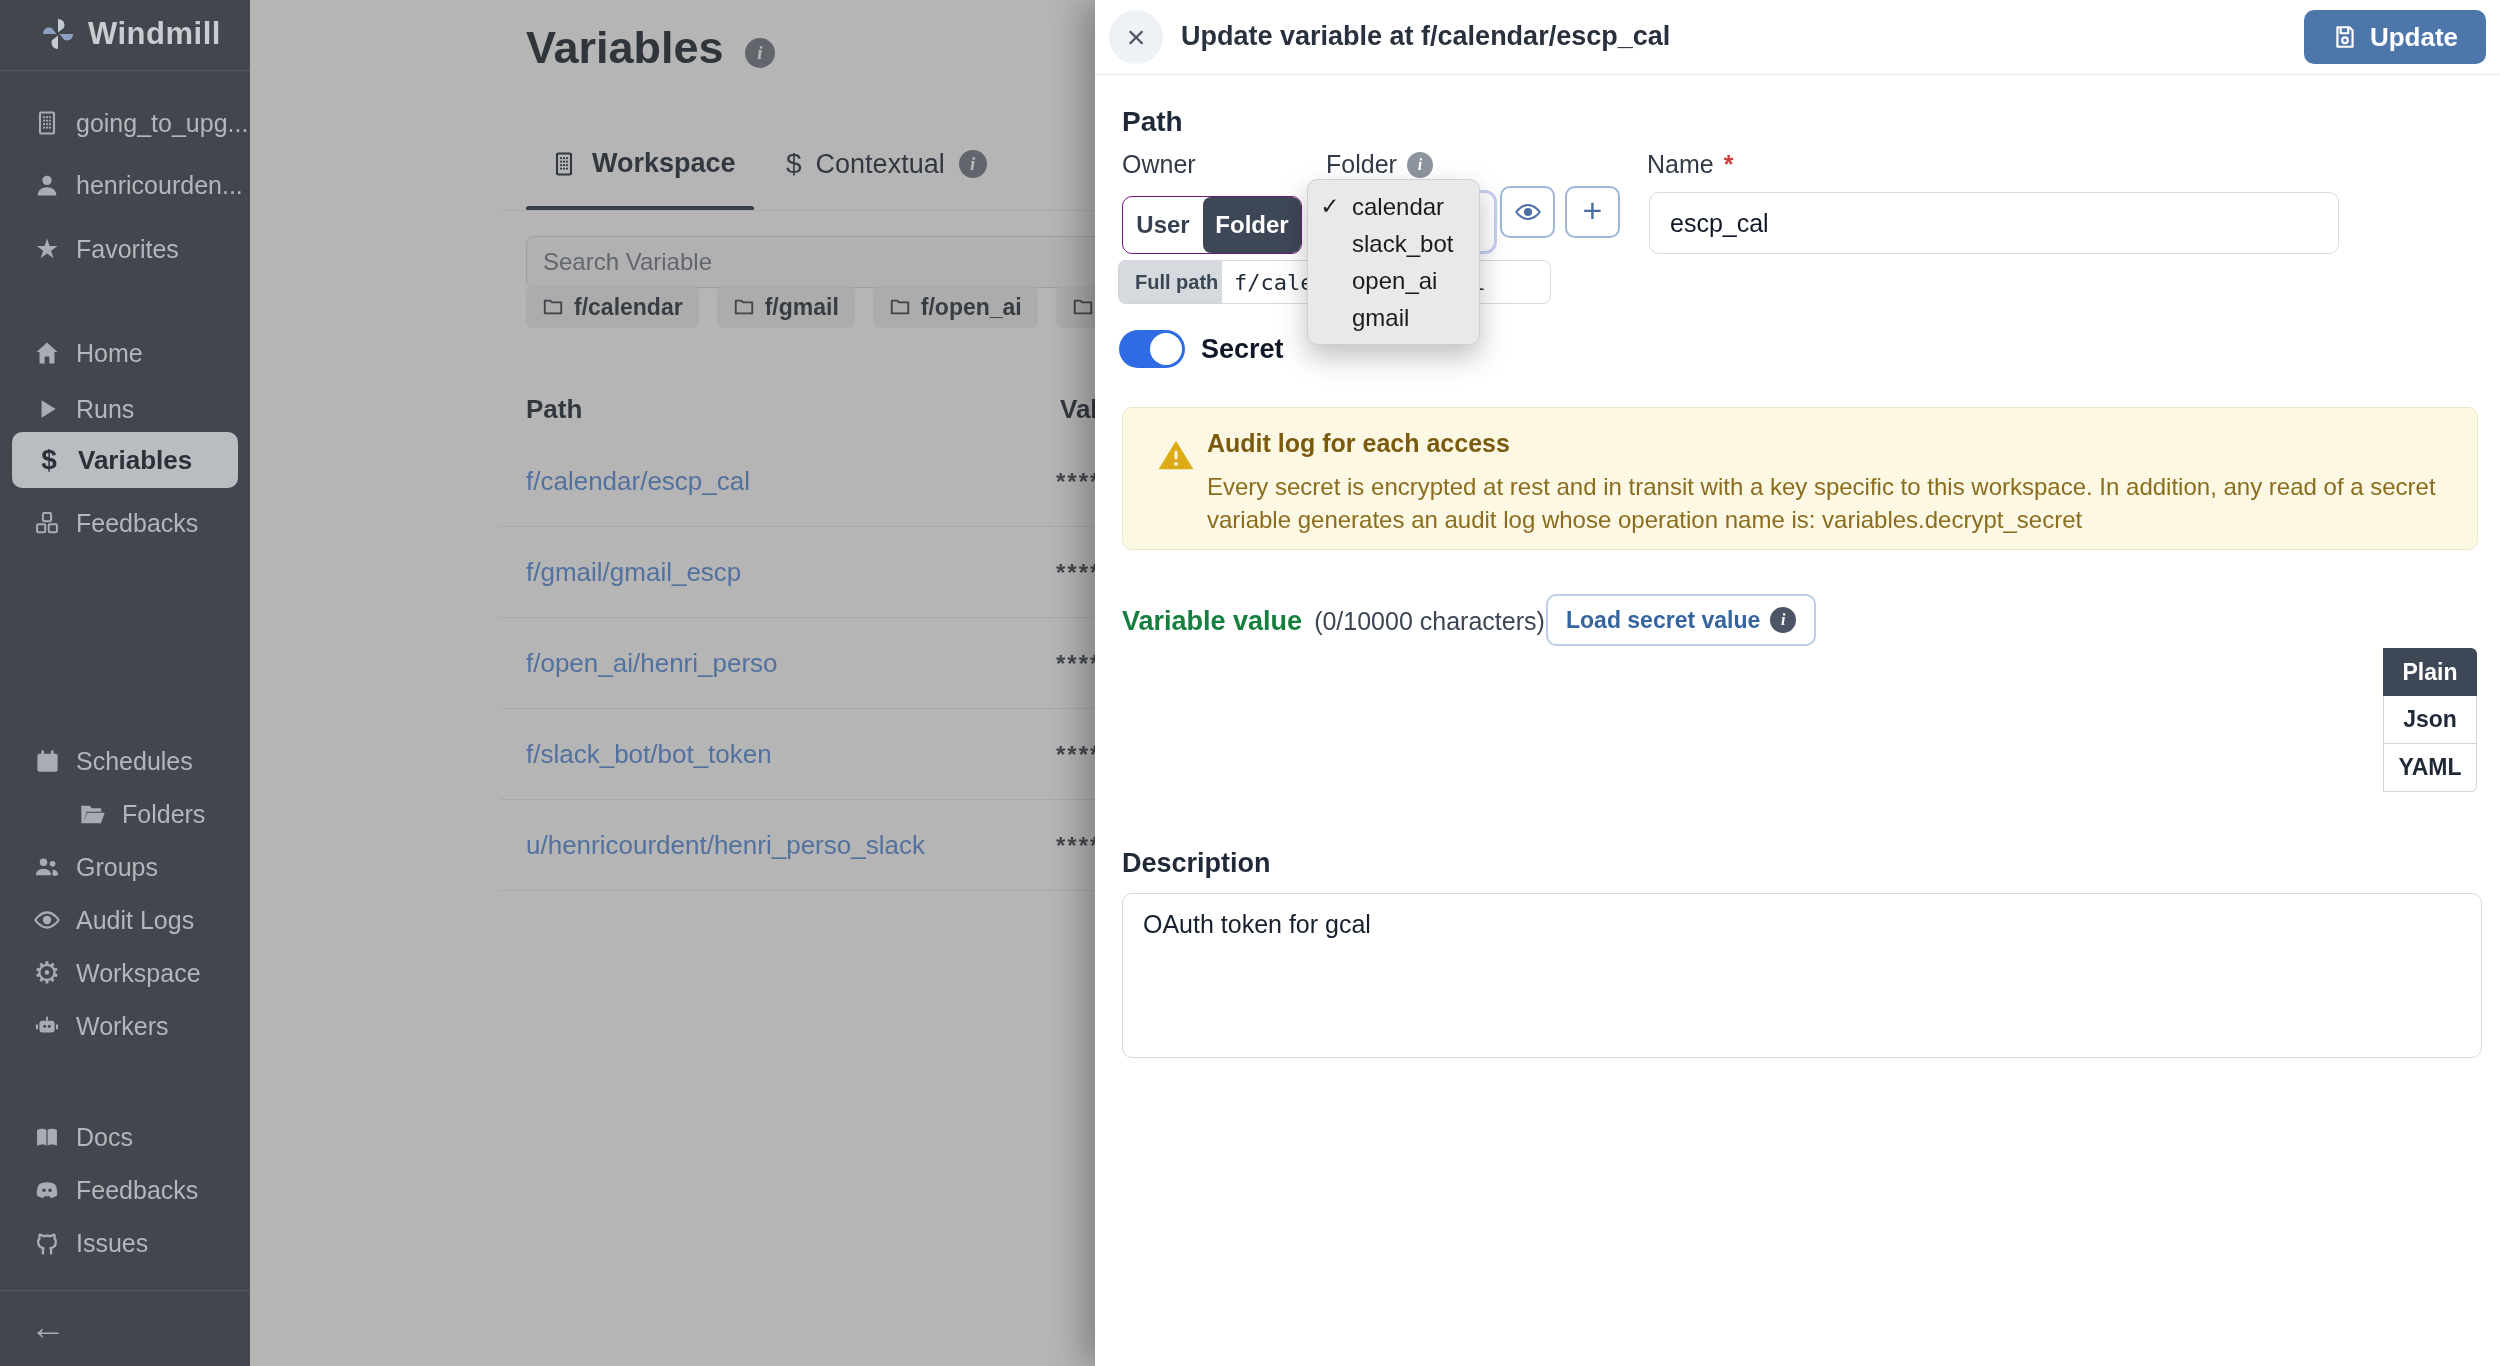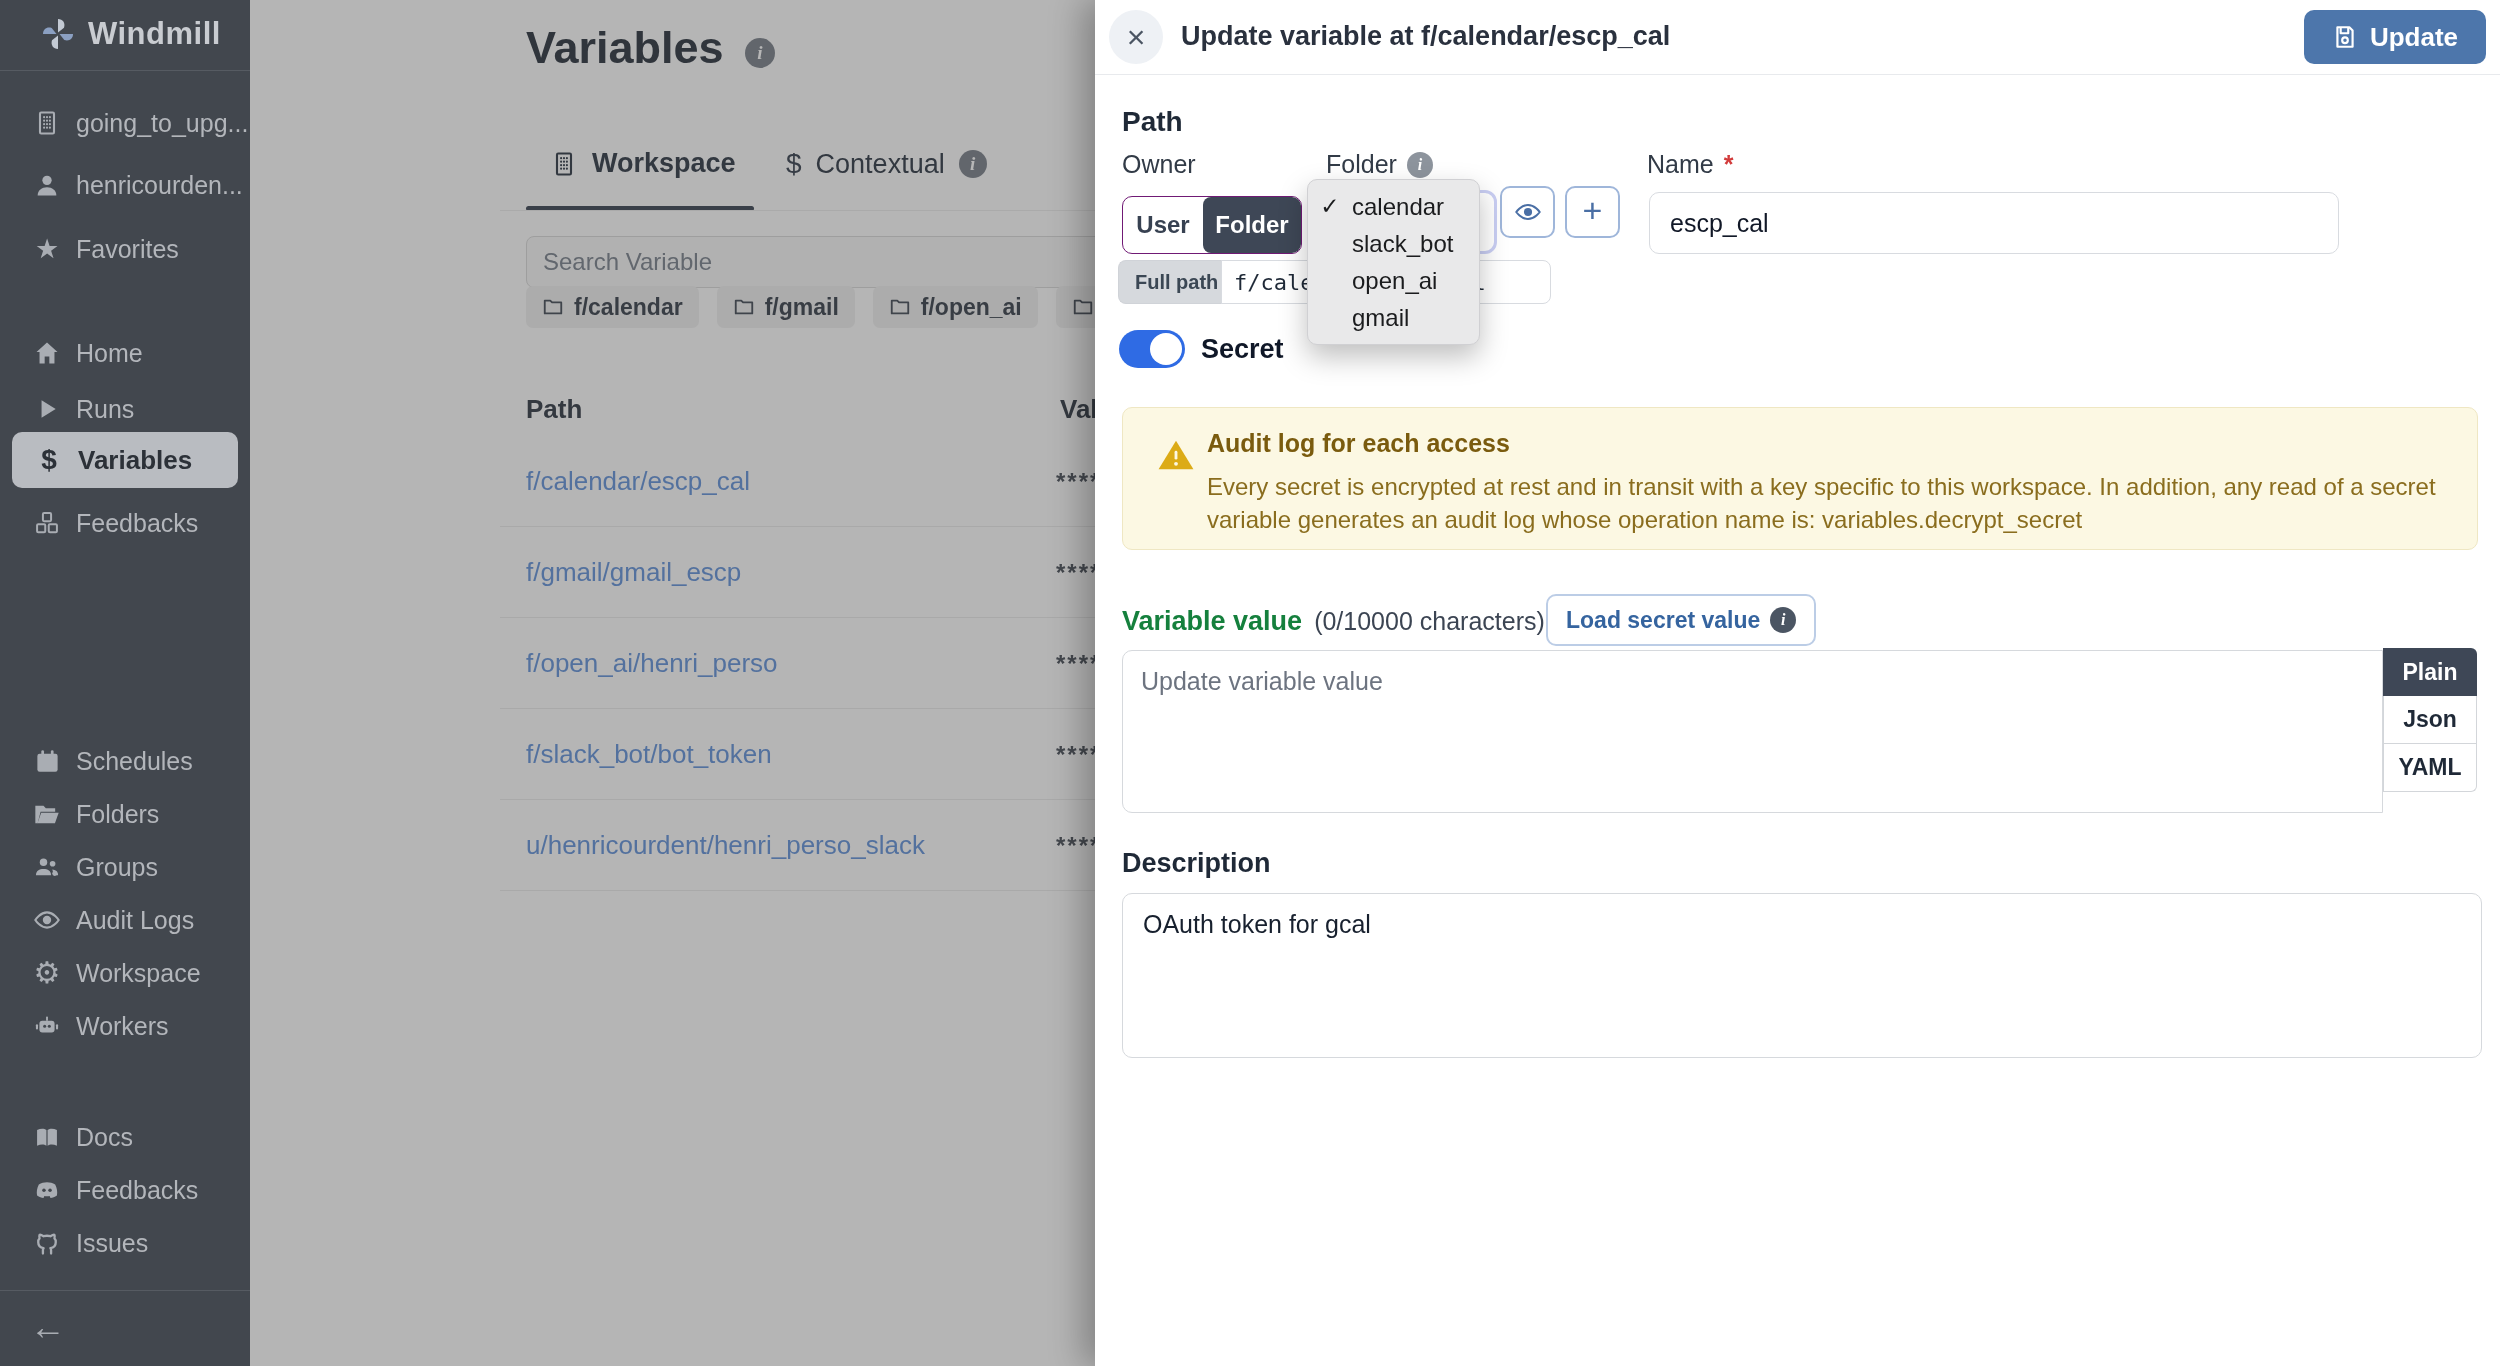--- a/index.html
+++ b/index.html
@@ -288,21 +288,21 @@
     <div class="side-item" style="top:738px;">
       <span class="ic">
         <svg width="27" height="27" viewBox="0 0 24 24" fill="currentColor">
             <rect x="3" y="5" width="18" height="16" rx="2"></rect>
             <rect x="6.5" y="2" width="2.4" height="4" rx="1.2"></rect>
             <rect x="15" y="2" width="2.4" height="4" rx="1.2"></rect>
           </svg>
       </span>
       <span class="lb">Schedules</span>
     </div>
-    <div class="side-item" style="top:791px;">
+    <div class="side-item" style="top:791px;padding-left:46px;">
       <span class="ic">
         <svg width="28" height="28" viewBox="0 0 24 24" fill="currentColor">
             <path d="M2 20V5h7l2 2h8v3H6.5L4 20z"></path>
             <path d="M7 11h15l-3.2 9H3.8z"></path>
           </svg>
       </span>
       <span class="lb">Folders</span>
     </div>
     <div class="side-item" style="top:844px;">
       <span class="ic">
@@ -463,21 +463,20 @@
     </div>
 
     <div class="vv-row">
       <span class="vv-label">Variable value</span>
       <span class="vv-counter">(0/10000 characters)</span>
     </div>
     <div class="btn-load">
       <span class="l-lb">Load secret value</span>
       <span class="info-dot load-dot"></span>
     </div>
-    <textarea class="vv-area" placeholder="Update variable value" style=""></textarea>
     <div class="fmt-tabs">
       <div class="fmt fmt-active">Plain</div>
       <div class="fmt fmt-plain2">Json</div>
       <div class="fmt fmt-plain2 fmt-last">YAML</div>
     </div>
 
     <div class="sec-h" style="left:27px;top:848px;font-size:27px;">Description</div>
     <textarea class="desc-area" style="">OAuth token for gcal</textarea>
   </div>
 

